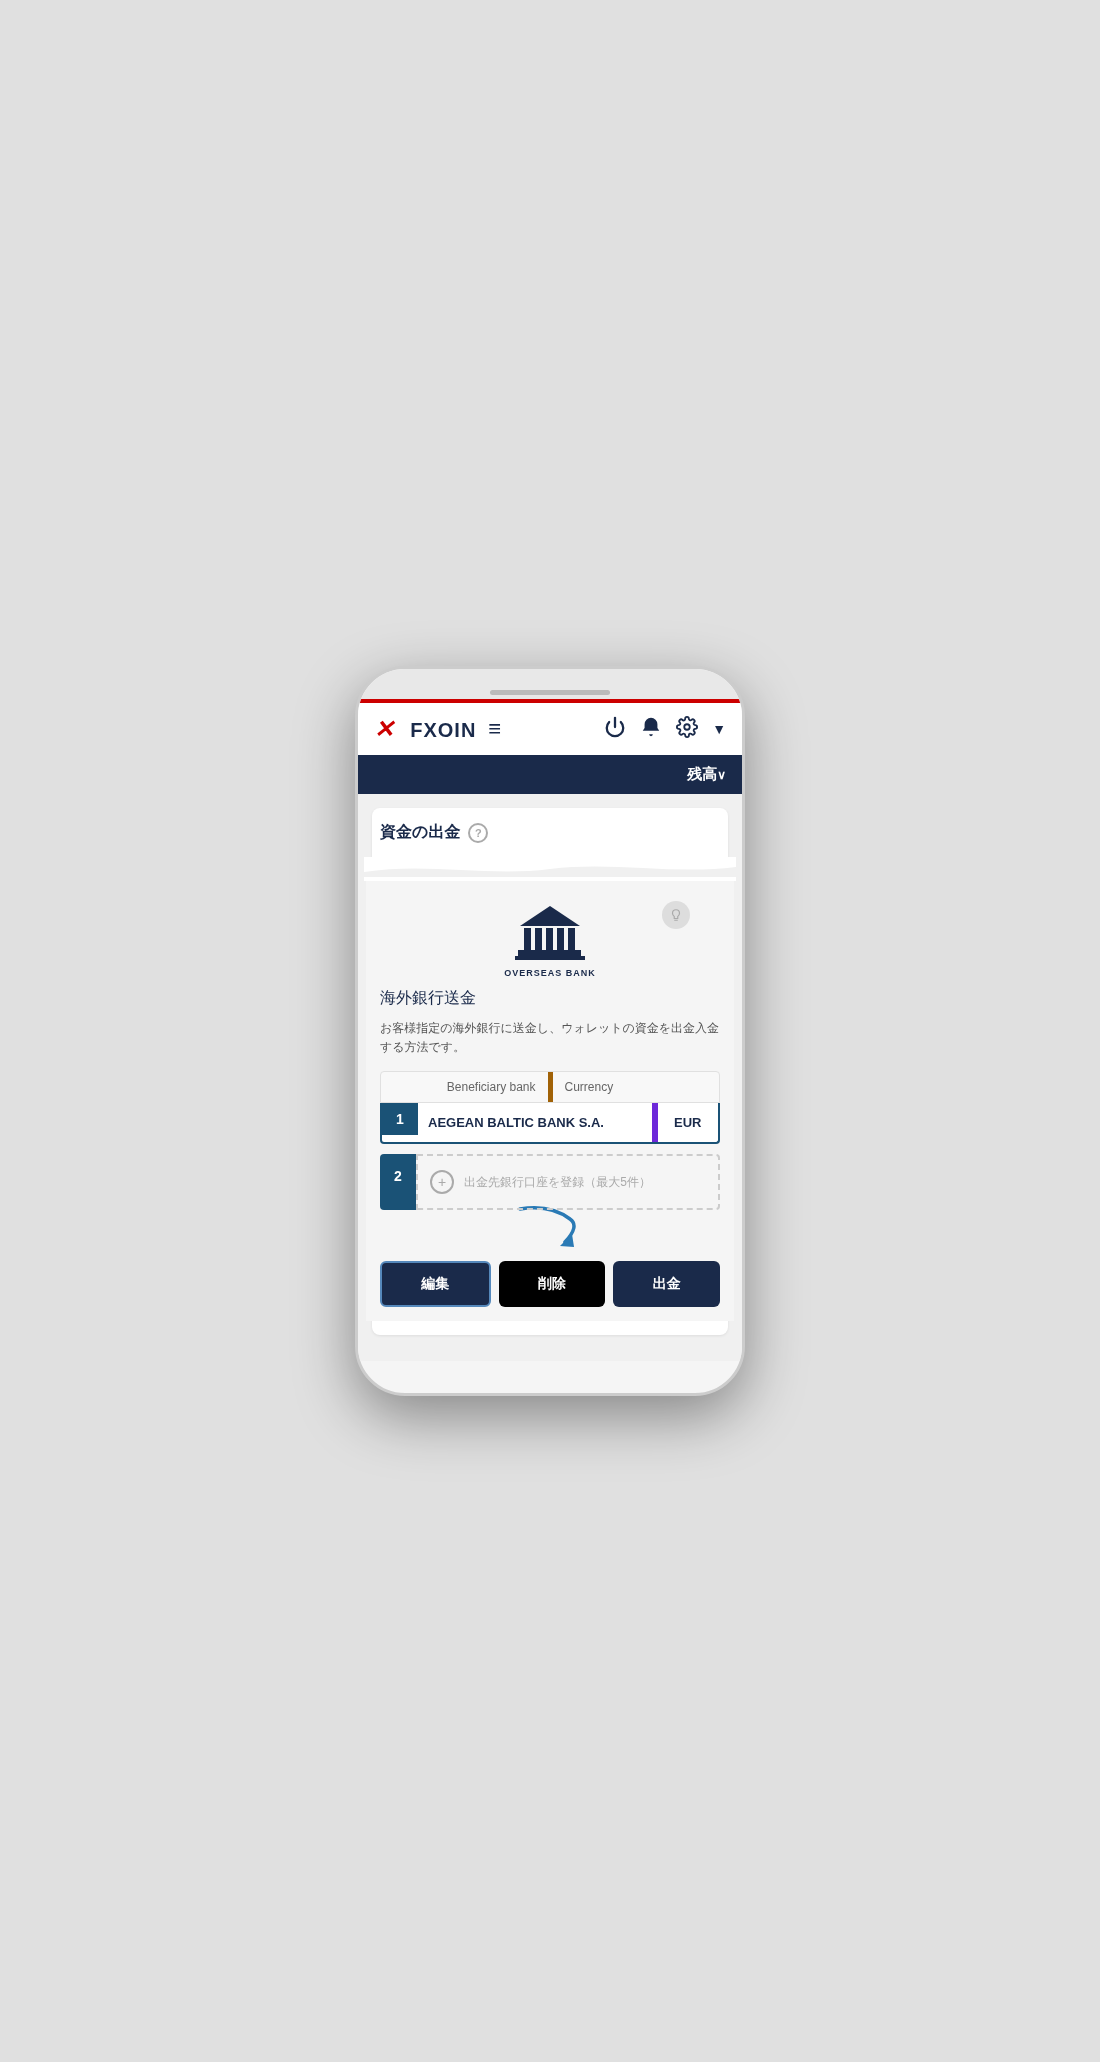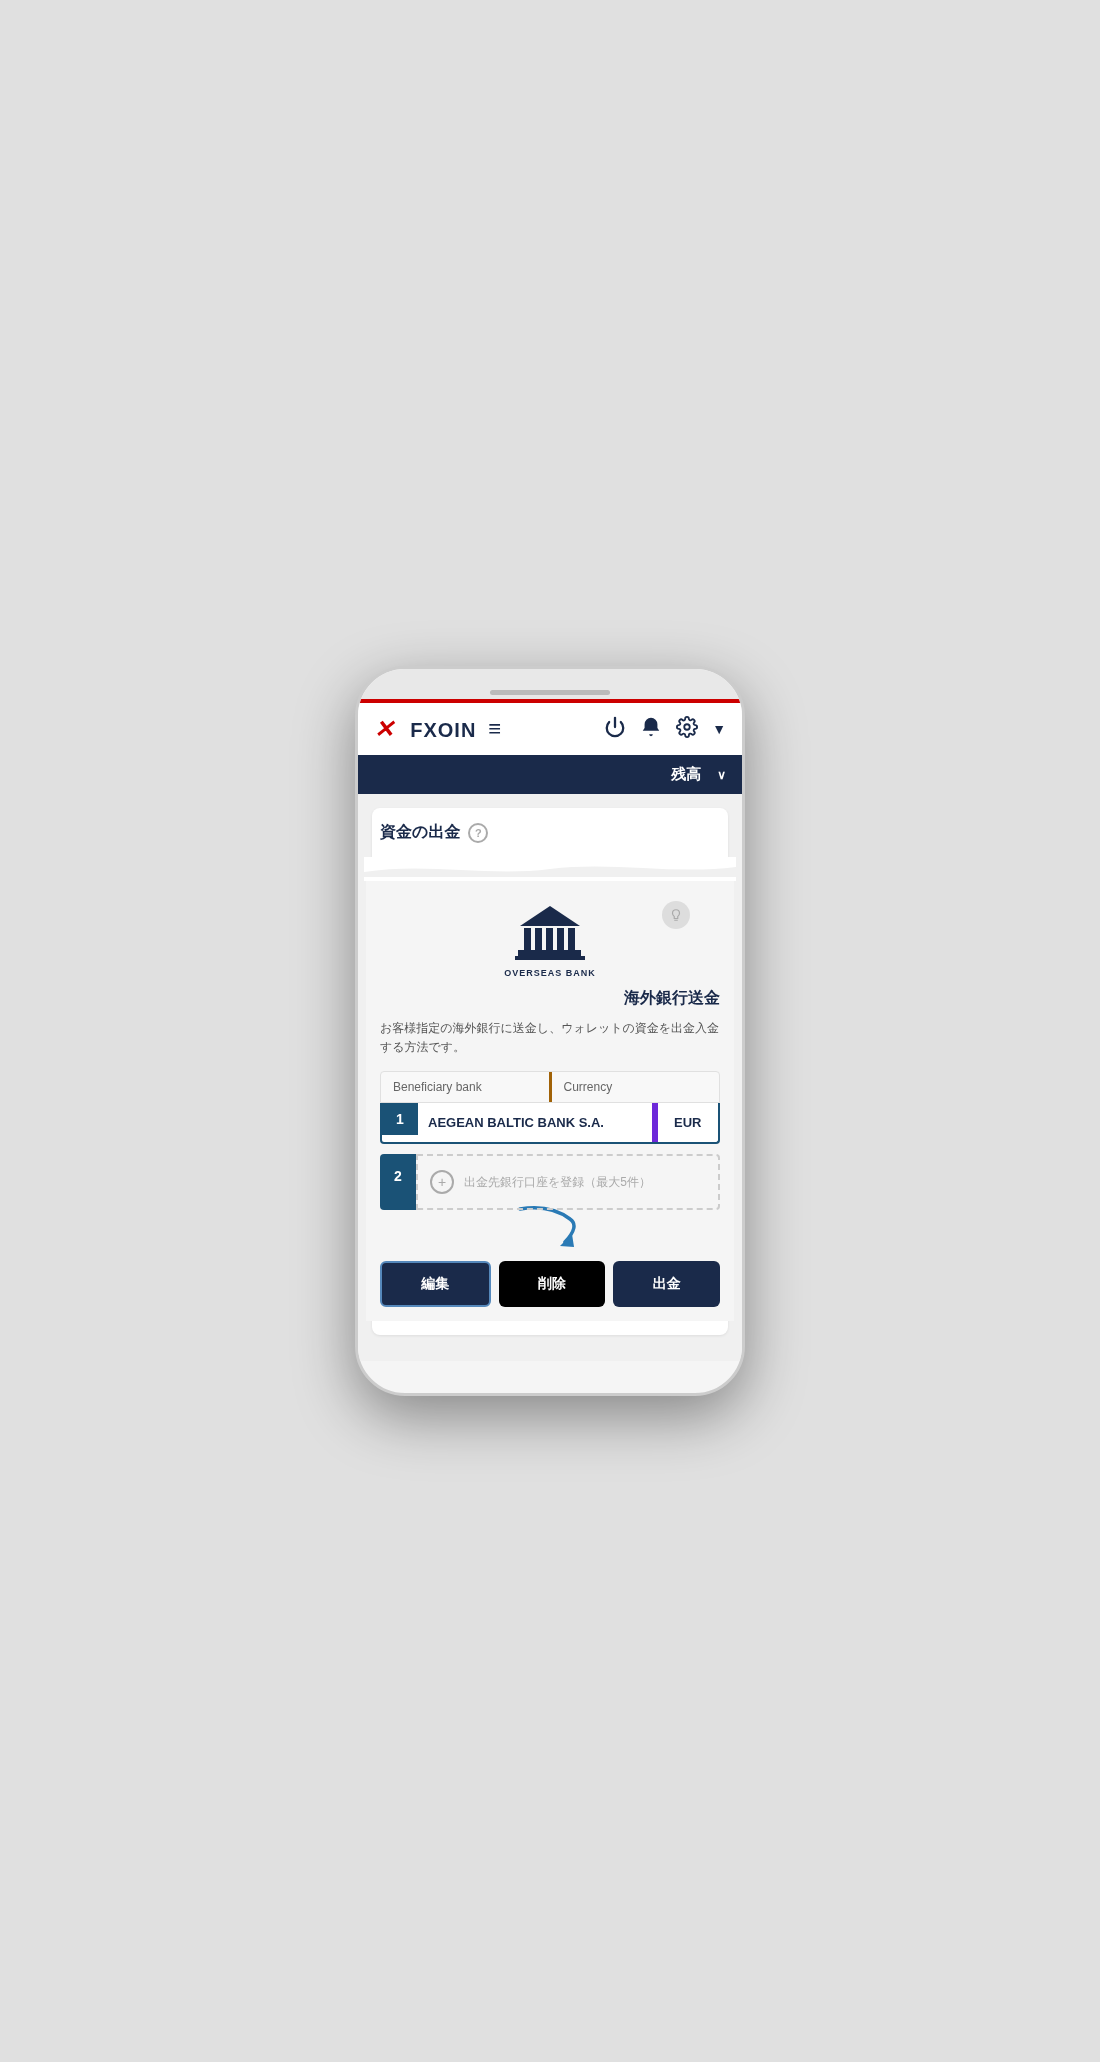--- a/index.html
+++ b/index.html
@@ -73,21 +73,21 @@
       font-size: 20px;
       color: #1a2a4a;
       cursor: pointer;
     }
     .balance-bar {
       background: #1a2a4a;
       padding: 10px 16px;
       display: flex;
       justify-content: flex-end;
       align-items: center;
-      gap: 16px;
+      gap: 0;
       color: white;
       font-size: 15px;
       font-weight: bold;
     }
     .balance-chevron {
       font-size: 12px;
     }
     .main-content {
       background: #f0f0f0;
       padding: 14px;
@@ -181,23 +181,23 @@
       background: #ddd;
       display: flex;
       align-items: center;
       justify-content: center;
       color: #999;
       font-size: 14px;
       cursor: pointer;
     }
     .section-subtitle {
       font-size: 16px;
-      font-weight: bold;
-      color: #1a2a4a;
-      text-align: right;
+      font-weight: normal;
+      color: #1a2a4a;
+      text-align: left;
       margin-bottom: 10px;
     }
     .description-text {
       font-size: 12px;
       color: #555;
       line-height: 1.6;
       margin-bottom: 14px;
     }
     .table-header {
       display: flex;
@@ -207,21 +207,22 @@
       overflow: hidden;
     }
     .table-header-cell {
       flex: 1;
       padding: 8px 12px;
       font-size: 12px;
       color: #666;
       font-weight: normal;
     }
     .table-header-cell:first-child {
-      border-right: 3px solid #a16207;
+      border-right: 5px solid #a16207;
+      text-align: right;
     }
     .bank-row {
       display: flex;
       align-items: center;
       background: white;
       border: 2px solid #1a5276;
       border-top: none;
       border-radius: 0 0 4px 4px;
       overflow: hidden;
       position: relative;

